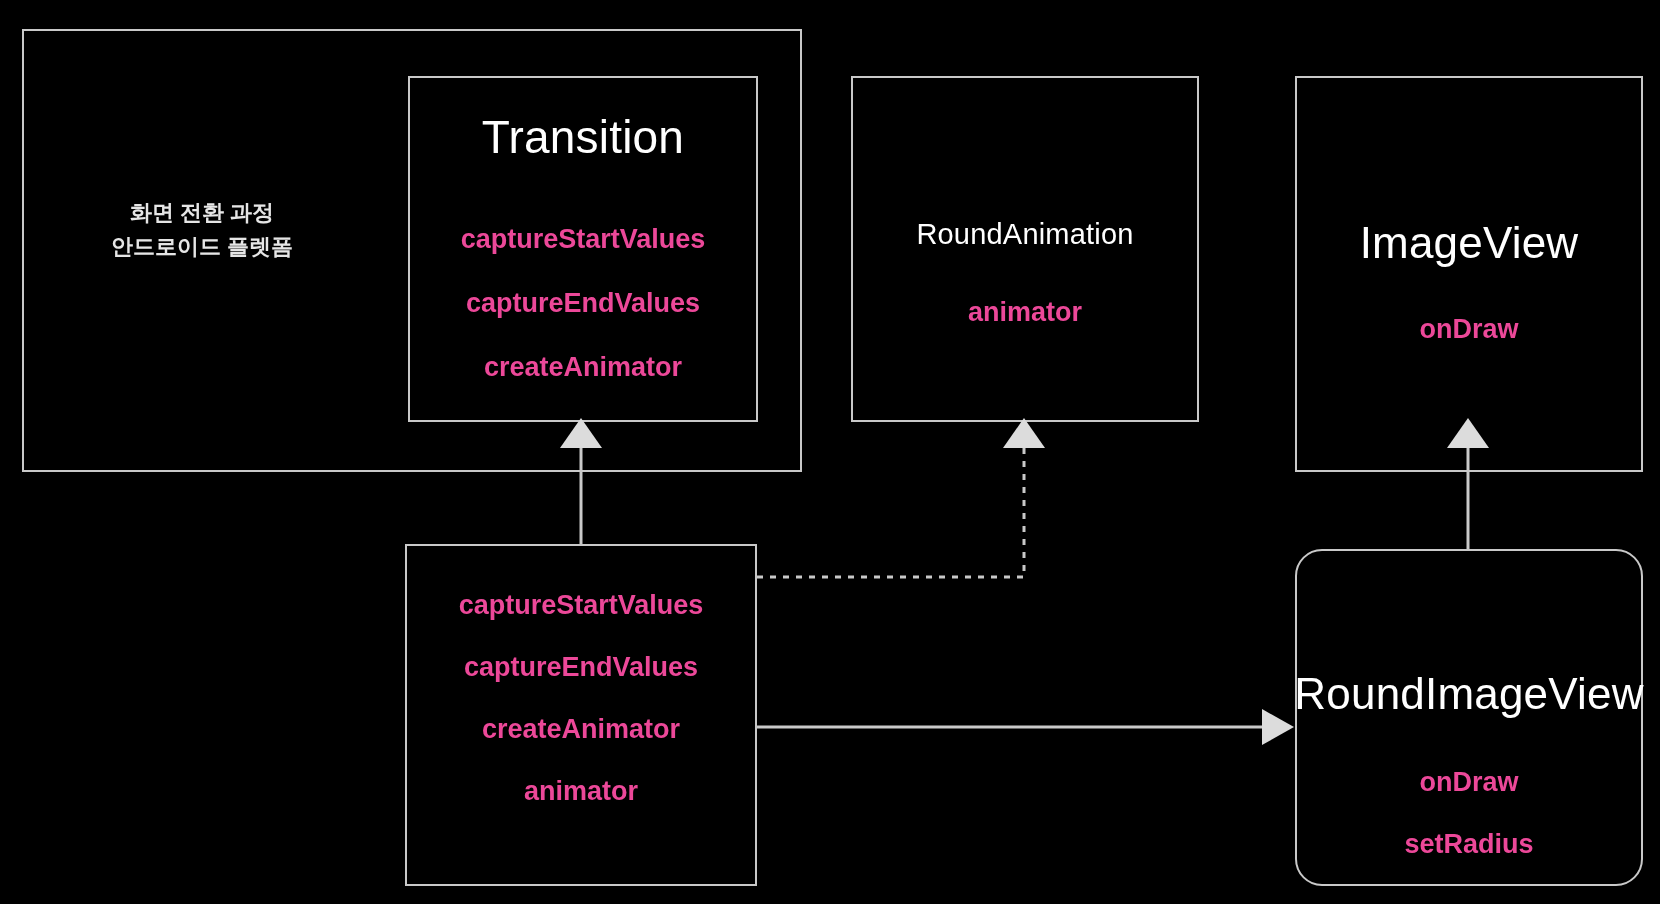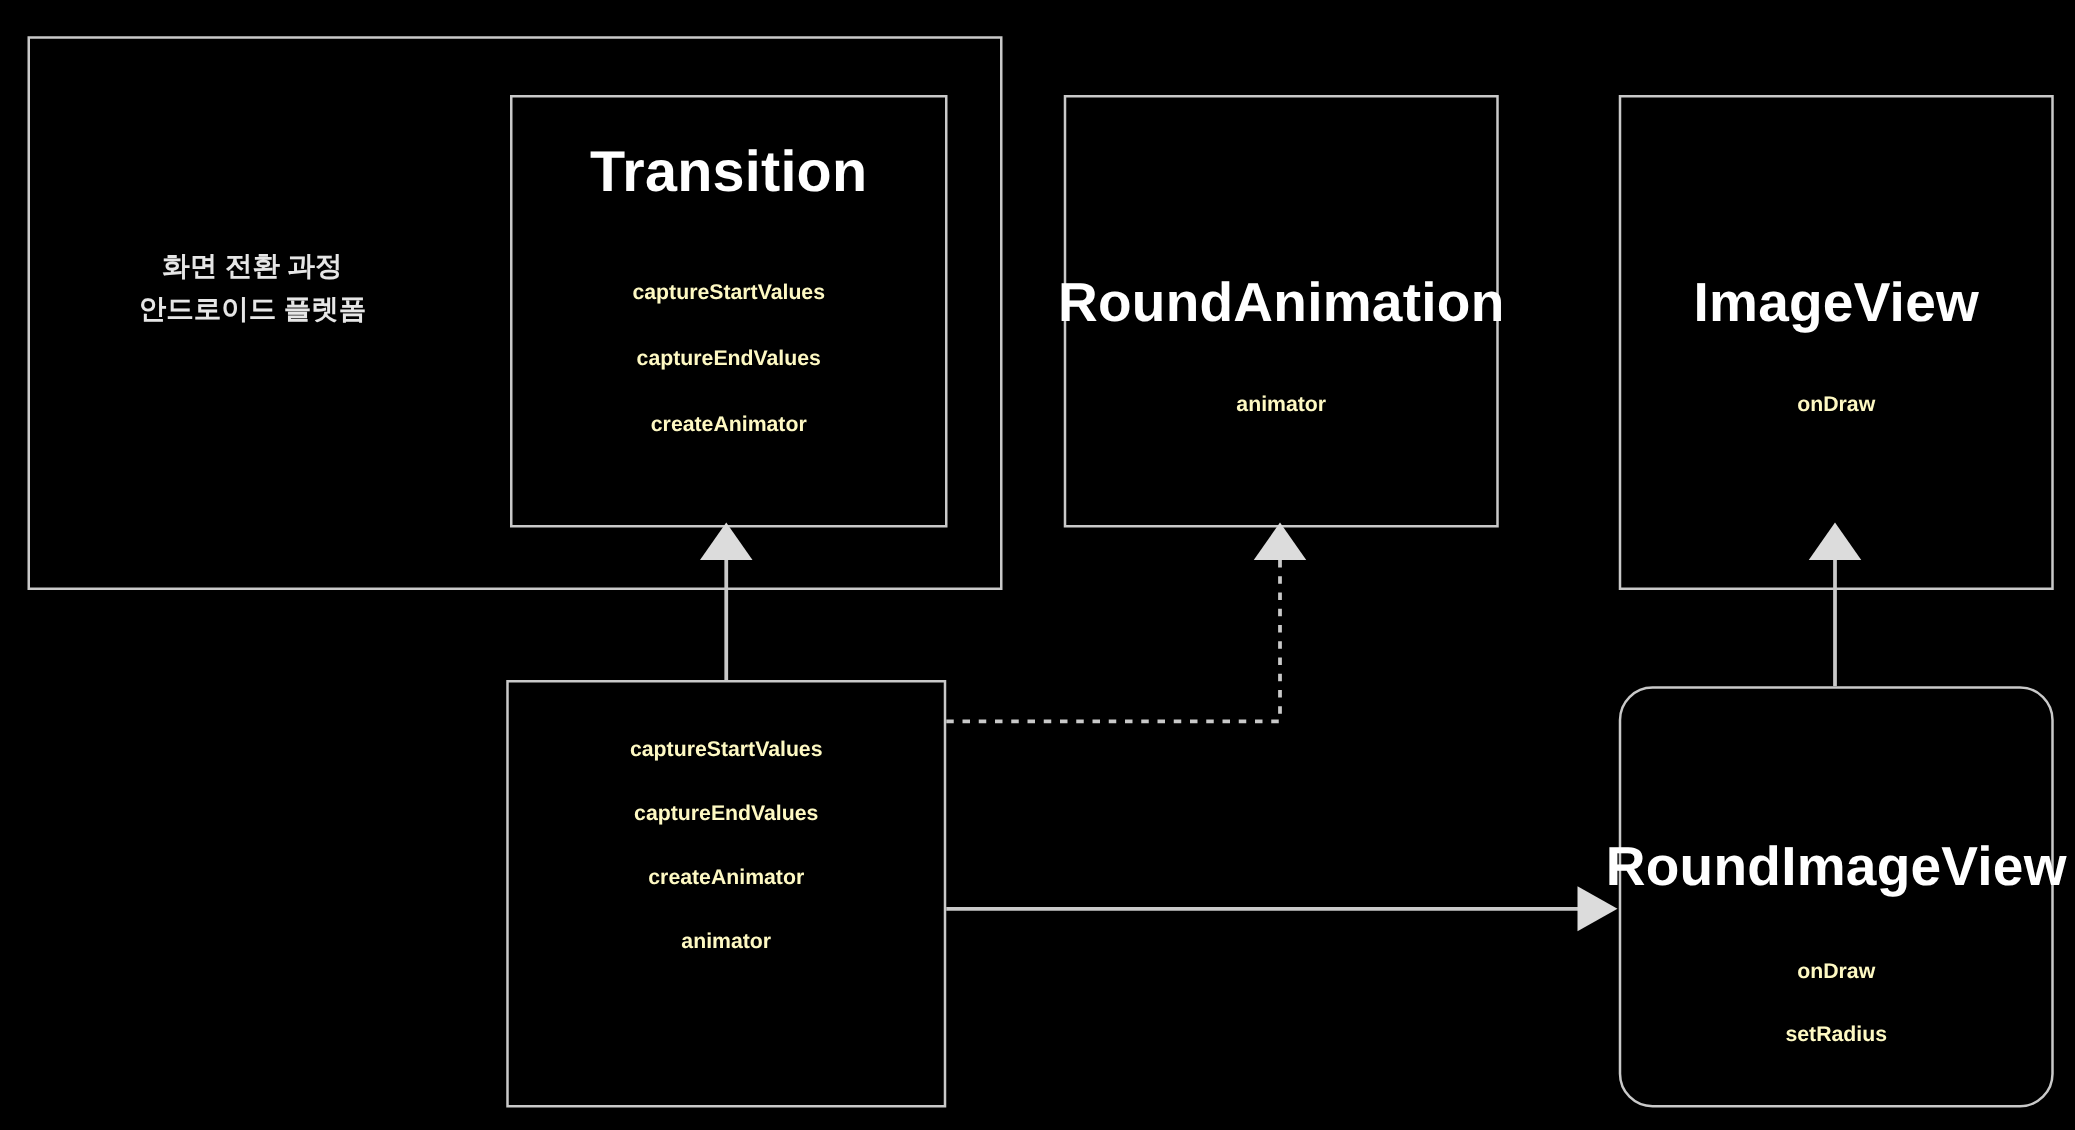--- a/index.html
+++ b/index.html
@@ -27,28 +27,28 @@
     position: absolute;
     border: 2px solid #c9c9c9;
     box-sizing: border-box;
     background: #000000;
     display: flex;
     flex-direction: column;
     align-items: center;
   }
   .class-title {
     color: #ffffff;
-    font-weight: 700;
+    font-weight: 400;
     letter-spacing: 0.2px;
     text-align: center;
     white-space: nowrap;
   }
   .member {
-    color: #fef9c3;
-    font-size: 17px;
+    color: #ec4899;
+    font-size: 27px;
     font-weight: 700;
     text-align: center;
     white-space: nowrap;
   }
   .note-text {
     position: absolute;
     color: #e6e6e6;
     font-size: 22px;
     font-weight: 700;
     line-height: 1.55;
@@ -75,21 +75,21 @@
 안드로이드 플렛폼</div>
 
   <div class="class-box" style="left:408px; top:76px; width:350px; height:346px;">
     <div class="class-title" style="font-size:46px; margin-top:32px;">Transition</div>
     <div class="member" style="margin-top:60px;">captureStartValues</div>
     <div class="member" style="margin-top:33px;">captureEndValues</div>
     <div class="member" style="margin-top:33px;">createAnimator</div>
   </div>
 
   <div class="class-box" style="left:851px; top:76px; width:348px; height:346px;">
-    <div class="class-title" style="font-size:44px; margin-top:140px;">RoundAnimation</div>
+    <div class="class-title" style="font-size:29px; margin-top:140px;">RoundAnimation</div>
     <div class="member" style="margin-top:46px;">animator</div>
   </div>
 
   <div class="class-box" style="left:1295px; top:76px; width:348px; height:396px;">
     <div class="class-title" style="font-size:44px; margin-top:140px;">ImageView</div>
     <div class="member" style="margin-top:46px;">onDraw</div>
   </div>
 
   <div class="class-box" style="left:405px; top:544px; width:352px; height:342px;">
     <div class="member" style="margin-top:44px;">captureStartValues</div>

